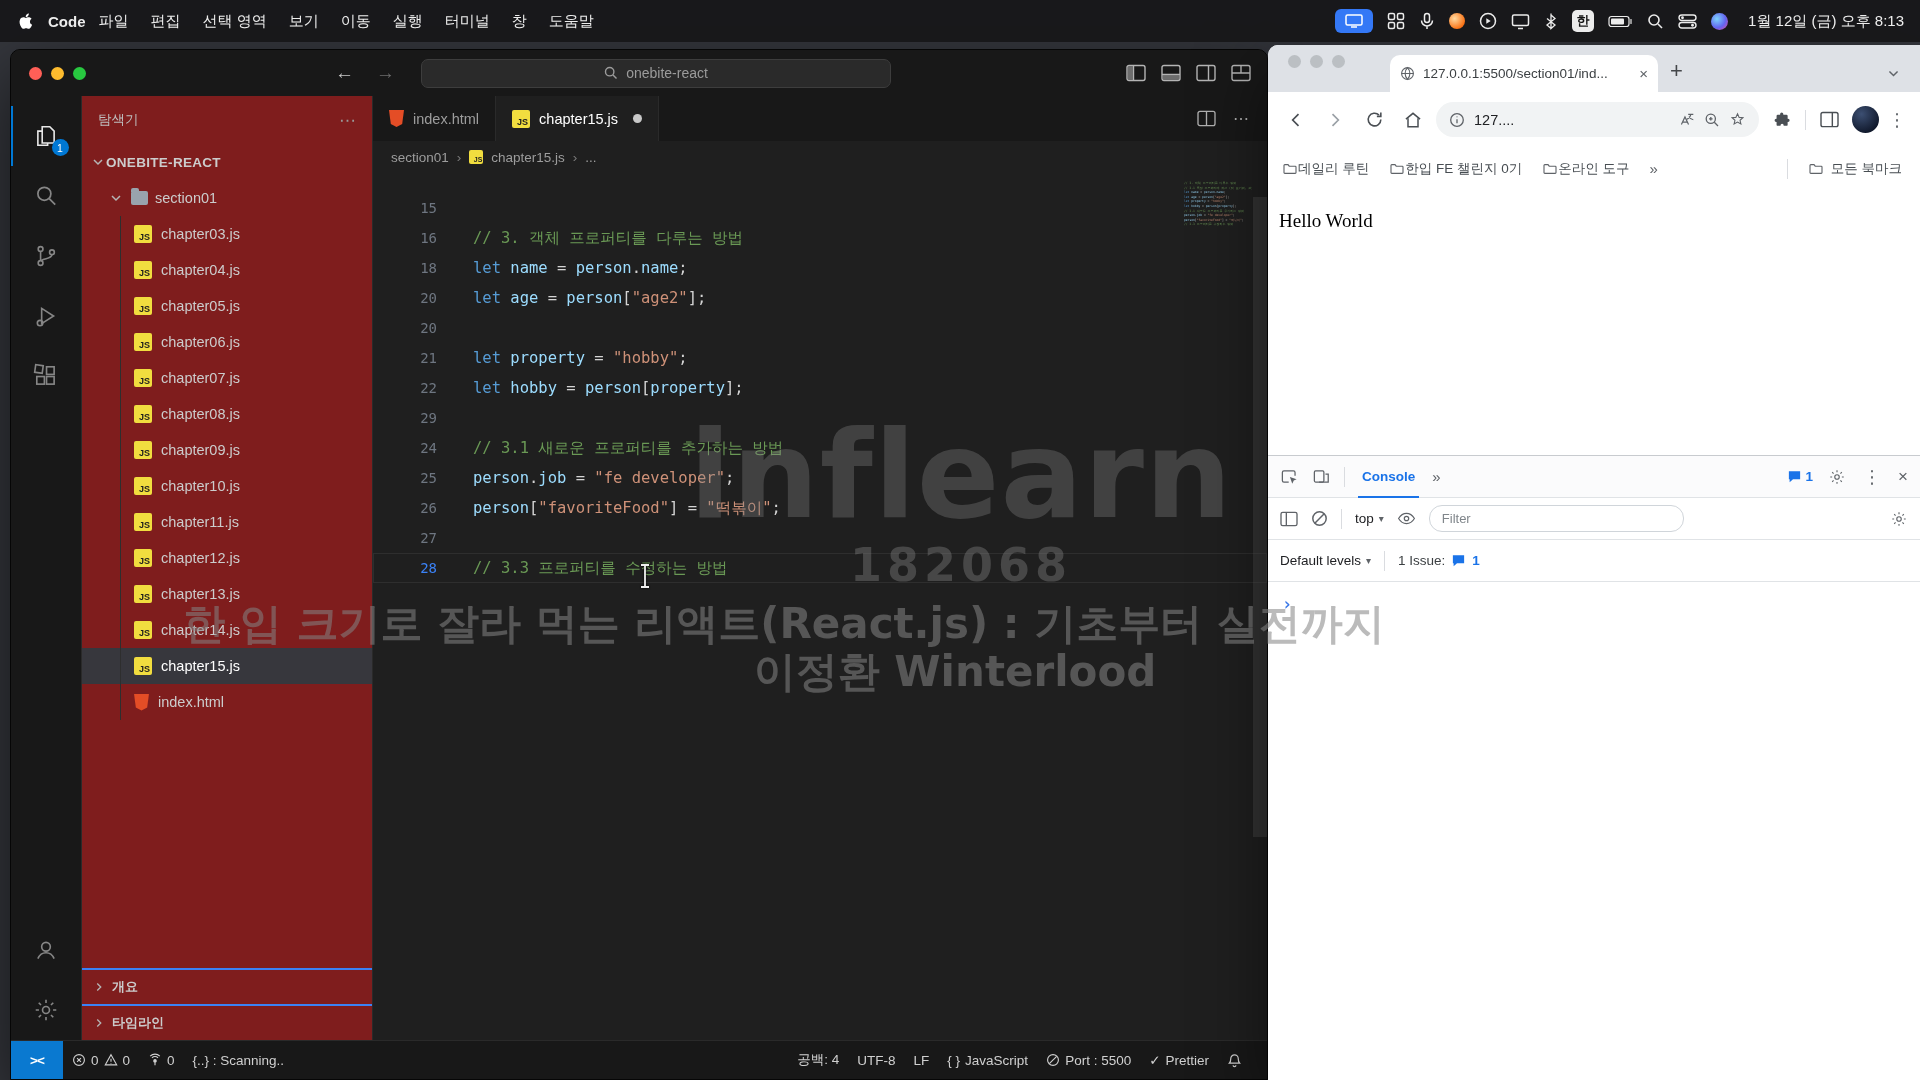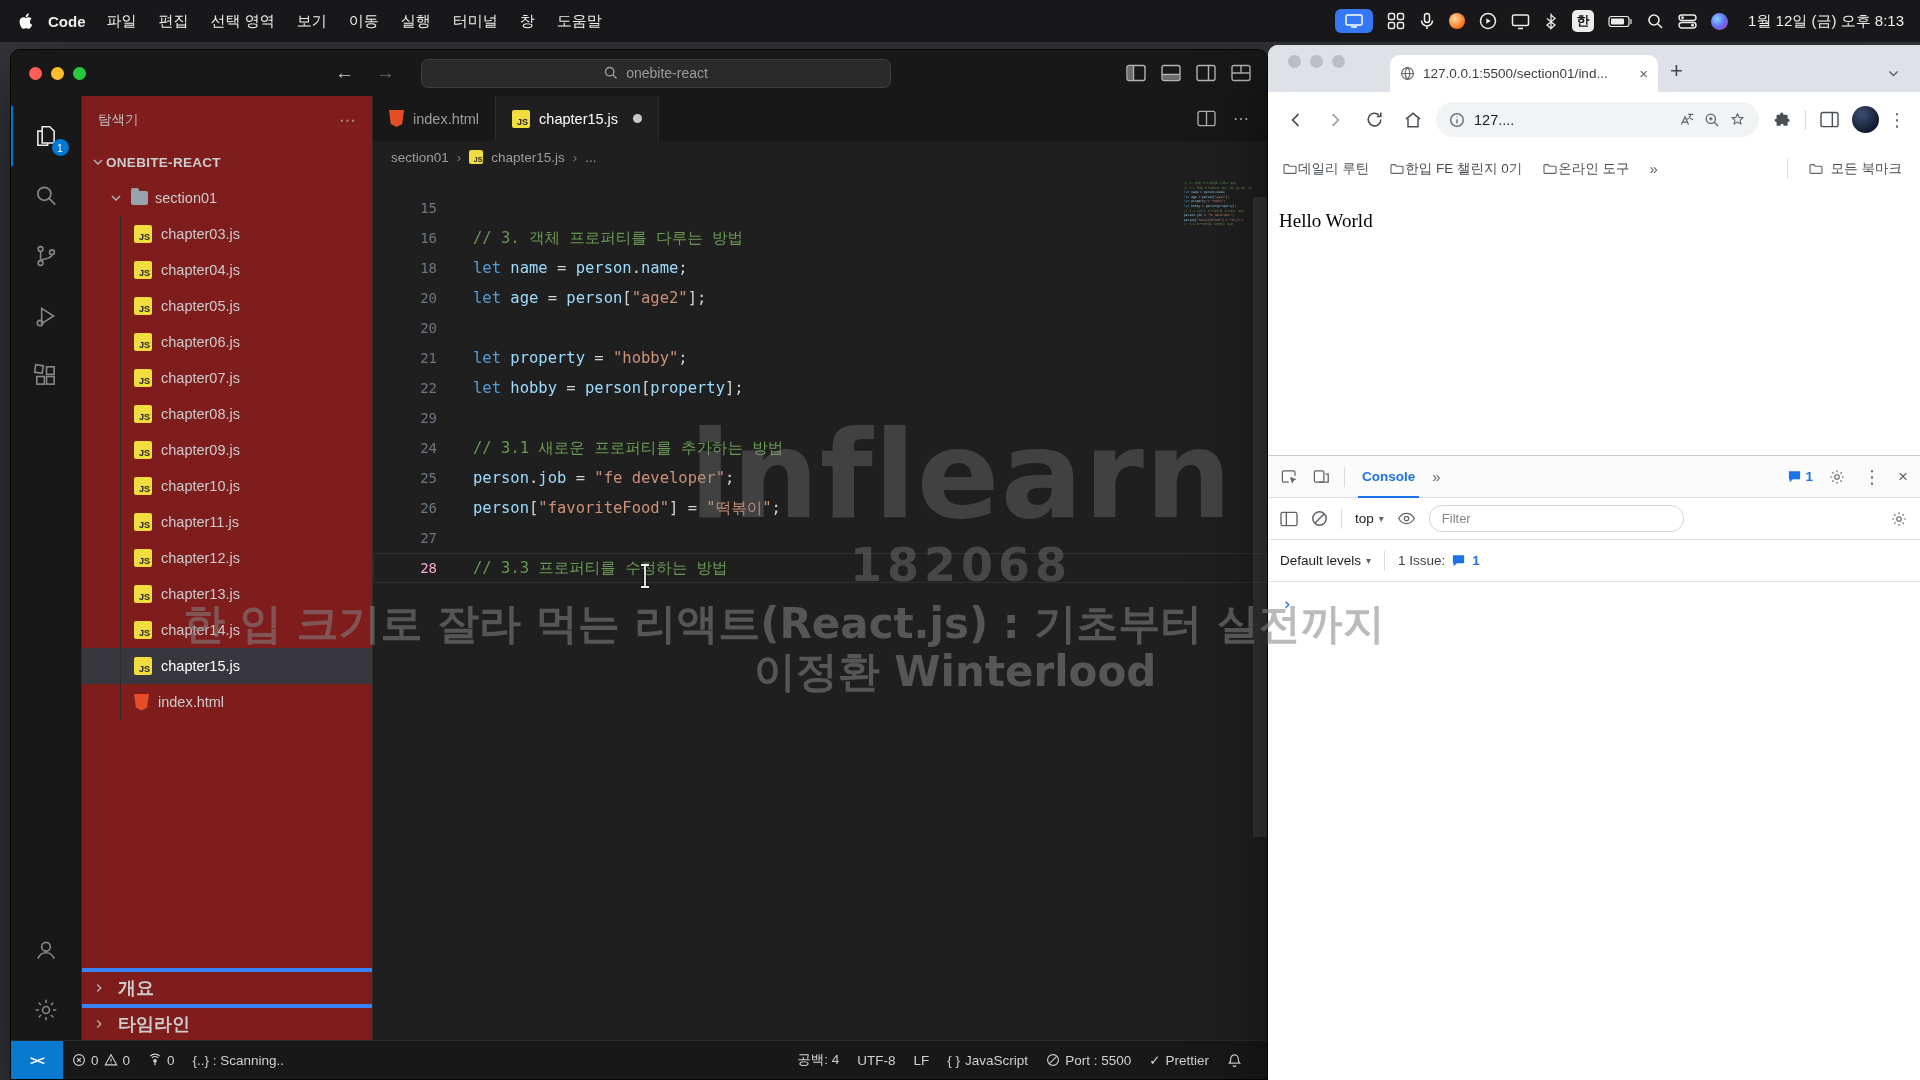--- a/index.html
+++ b/index.html
@@ -6,21 +6,21 @@
   html,body { width:1920px; height:1080px; overflow:hidden; }
   body { background:#34363c; font-family:"Liberation Sans", sans-serif; position:relative; }
   svg { display:block; }
 
   
   .menubar { position:absolute; left:0; top:0; width:1920px; height:42px;
     background:rgba(24,24,26,.97); display:flex; align-items:center; color:#ededed;
     font-size:15px; z-index:10; }
   .mb-left { display:flex; align-items:center; gap:2px; padding-left:16px; }
   .apple { width:20px; height:20px; margin-right:10px; }
-  .app-name { font-weight:700; margin-right:8px; }
+  .app-name { font-weight:700; }
   .menu-item { padding:0 11px; cursor:default; }
   .mb-right { margin-left:auto; display:flex; align-items:center; gap:14px; padding-right:16px; }
   .cast-badge { width:38px; height:24px; border-radius:6px; background:#3478f6;
     display:flex; align-items:center; justify-content:center; }
   .hangul-badge { width:22px; height:22px; border-radius:5px; background:#ececec; color:#111;
     font-size:13px; font-weight:700; display:flex; align-items:center; justify-content:center; }
   .dot-ic { width:16px; height:16px; border-radius:50%;
     background:radial-gradient(circle at 35% 35%, #ffd9a0, #f97316 70%, #c2410c); }
   .siri-ic { width:17px; height:17px; border-radius:50%;
     background:radial-gradient(circle at 35% 35%, #7dd3fc, #6366f1 55%, #ec4899); }
@@ -72,42 +72,42 @@
   .chev { color:#b5b5b5; flex:0 0 auto; }
   .folder-ic { width:17px; height:14px; background:#99a3ad; border-radius:2px; position:relative; }
   .folder-ic::before { content:""; position:absolute; left:0; top:-3px; width:8px; height:4px;
     background:#99a3ad; border-radius:2px 2px 0 0; }
   .js-badge { width:18px; height:18px; background:#f1dd3f; color:#1e1e1e; border-radius:2px;
     font-size:9px; font-weight:700; display:flex; align-items:flex-end; justify-content:flex-end;
     padding:1px 2px; font-family:"Liberation Sans",sans-serif; flex:0 0 auto; }
   .html-badge { width:15px; height:17px; background:#e44d26; flex:0 0 auto;
     clip-path:polygon(0 0,100% 0,88% 82%,50% 100%,12% 82%); }
   .tree-label { white-space:nowrap; }
-  .sb-section { height:36px; border-top:4px solid #3b82f6; display:flex; align-items:center;
-    gap:12px; padding-left:10px; font-size:18px; font-weight:700; color:#cccccc; flex:0 0 auto; }
+  .sb-section { height:36px; border-top:2px solid #3b82f6; display:flex; align-items:center;
+    gap:6px; padding-left:10px; font-size:13px; font-weight:700; color:#cccccc; flex:0 0 auto; }
 
   .editor { flex:1; display:flex; flex-direction:column; min-width:0; }
   .tabbar { height:45px; background:#181818; display:flex; align-items:stretch; flex:0 0 auto; }
   .tab { display:flex; align-items:center; gap:9px; padding:0 16px; font-size:14.5px;
     color:#9d9d9d; border-right:1px solid #2a2a2a; }
   .tab.active { background:#1f1f1f; color:#ffffff; }
   .dirty-dot { width:9px; height:9px; border-radius:50%; background:#c8c8c8; margin-left:6px; }
   .tab-actions { margin-left:auto; display:flex; align-items:center; gap:17px;
     padding-right:18px; color:#b0b0b0; }
   .breadcrumbs { height:32px; display:flex; align-items:center; gap:8px; padding-left:18px;
     font-size:13.5px; color:#9d9d9d; background:#1f1f1f; flex:0 0 auto; }
   .bc-sep { color:#7a7a7a; }
   .js-mini { width:14px; height:14px; background:#f1dd3f; color:#1e1e1e; border-radius:2px;
     font-size:7px; font-weight:700; display:flex; align-items:flex-end; justify-content:flex-end; padding:1px; }
 
   .code-area { flex:1; position:relative; background:#1f1f1f; overflow:hidden; padding-top:20px; }
   .code-line { height:30px; display:flex; align-items:center; }
   .code-line.active { box-shadow:inset 0 0 0 1px #2e2e2e; }
   .line-num { width:64px; text-align:right; color:#6e7681; font:14px "DejaVu Sans Mono", monospace; flex:0 0 auto; }
-  .code-line.active .line-num { color:#f9a8d4; }
+  .code-line.active .line-num { color:#3b82f6; }
   .line-text { margin-left:36px; font:15.5px/30px "DejaVu Sans Mono", monospace; white-space:pre; color:#d4d4d4; }
   .tk-kw{color:#569cd6;} .tk-var{color:#9cdcfe;} .tk-str{color:#ce9178;}
   .tk-pl{color:#d4d4d4;} .tk-cm{color:#6a9955;}
   .minimap { position:absolute; right:15px; top:8px; width:68px; max-height:340px; overflow:hidden; opacity:.9; }
   .mini-line { font:3px/4.6px "DejaVu Sans Mono", monospace; white-space:pre; color:#aaa; }
   .scroll-thumb { position:absolute; right:0; top:24px; width:14px; height:640px;
     background:rgba(121,121,121,.22); }
 
   .statusbar { height:39px; background:#181818; border-top:1px solid #2a2a2a; display:flex;
     align-items:center; font-size:13.5px; color:#d0d0d0; flex:0 0 auto; }

